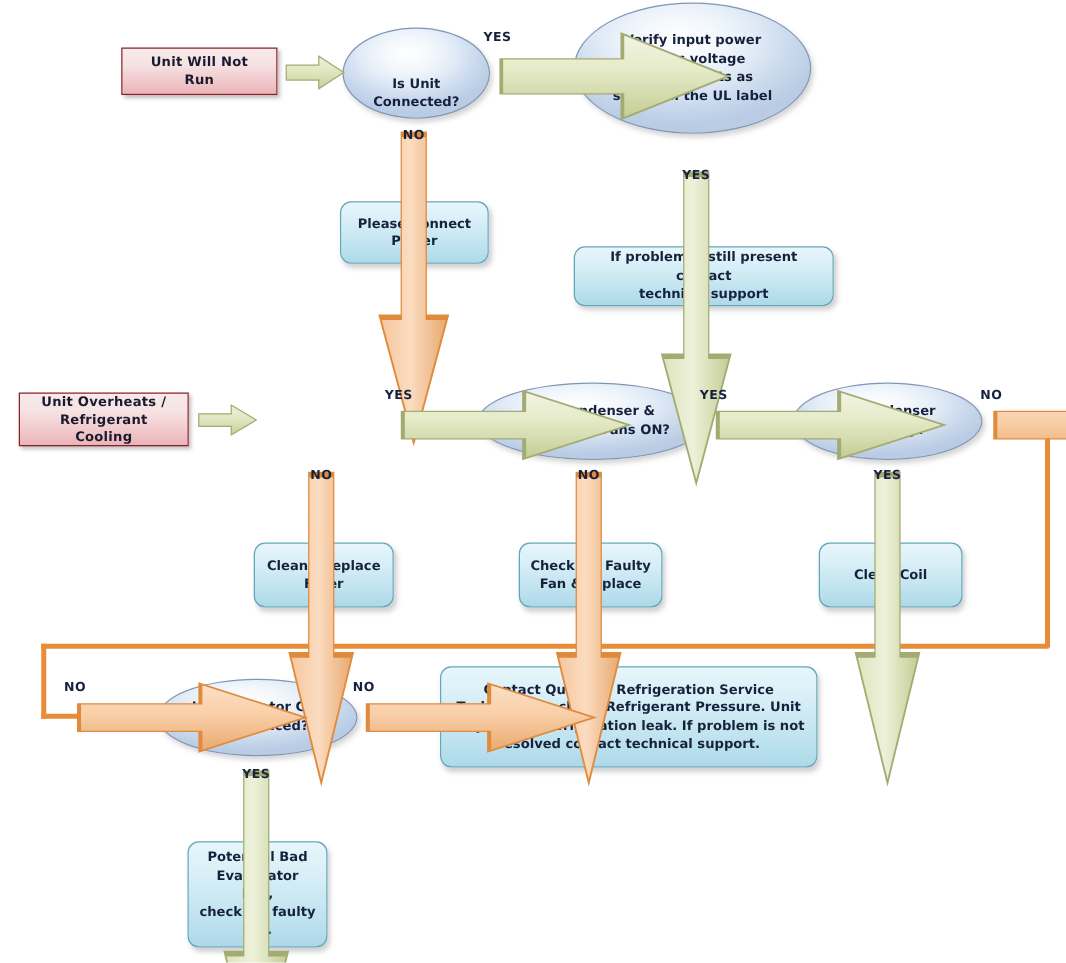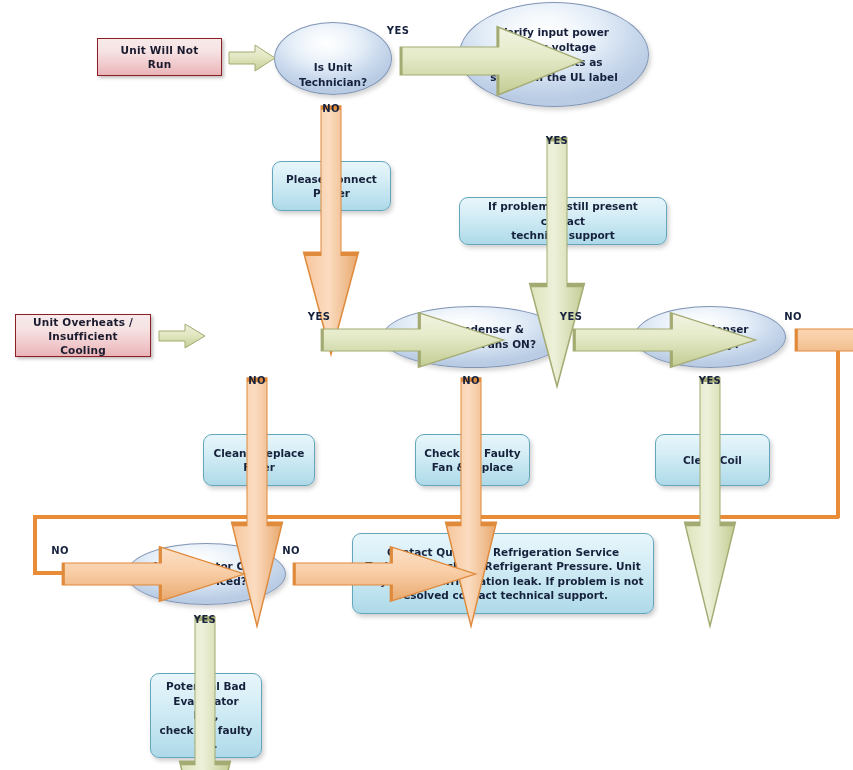--- a/index.html
+++ b/index.html
@@ -85,21 +85,21 @@
           <stop offset="100%" stop-color="#c6ce97"></stop>
         </linearGradient>
       </defs>
       <polygon points="1,8 27,8 27,1 47,14 27,27 27,20 1,20" fill="url(#gGreenR)" stroke="#a4ab72" stroke-width="1"></polygon>
     </svg>
   </div>
 
   <div class="node ellipse" style="left:274px;top:22px;width:118px;height:73px;align-items:flex-end;">
     <div>
       <div>Is Unit</div>
-      <div>Technician?</div>
+      <div>Connected?</div>
     </div>
   </div>
 
   <div class="arrow lbl-right" style="left:398px;top:25px;width:62px;height:72px;">
     <svg class="shape" viewBox="0 0 62 72" preserveAspectRatio="none">
       <defs>
         <linearGradient id="gGreenR2" x1="0" y1="0" x2="0" y2="1">
           <stop offset="0%" stop-color="#f2f4e4"></stop>
             <stop offset="40%" stop-color="#e6ebca"></stop>
           <stop offset="100%" stop-color="#c3cc93"></stop>
@@ -157,21 +157,21 @@
   <div class="node box-teal" style="left:459px;top:197px;width:208px;height:48px;">
     <div>
       <div>If problem is still present contact</div>
       <div>technical support</div>
     </div>
   </div>
 
   <div class="node pill-pink" style="left:15px;top:314px;width:136px;height:43px;">
     <div>
       <div>Unit Overheats /</div>
-      <div>Insufficient Cooling</div>
+      <div>Refrigerant Cooling</div>
     </div>
   </div>
 
   <div class="arrow" style="left:158px;top:323px;width:48px;height:26px;">
     <svg class="shape" viewBox="0 0 48 26" preserveAspectRatio="none">
       <polygon points="1,8 27,8 27,1 47,13 27,25 27,18 1,18" fill="url(#gGreenR)" stroke="#a4ab72" stroke-width="1"></polygon>
     </svg>
   </div>
 
 

